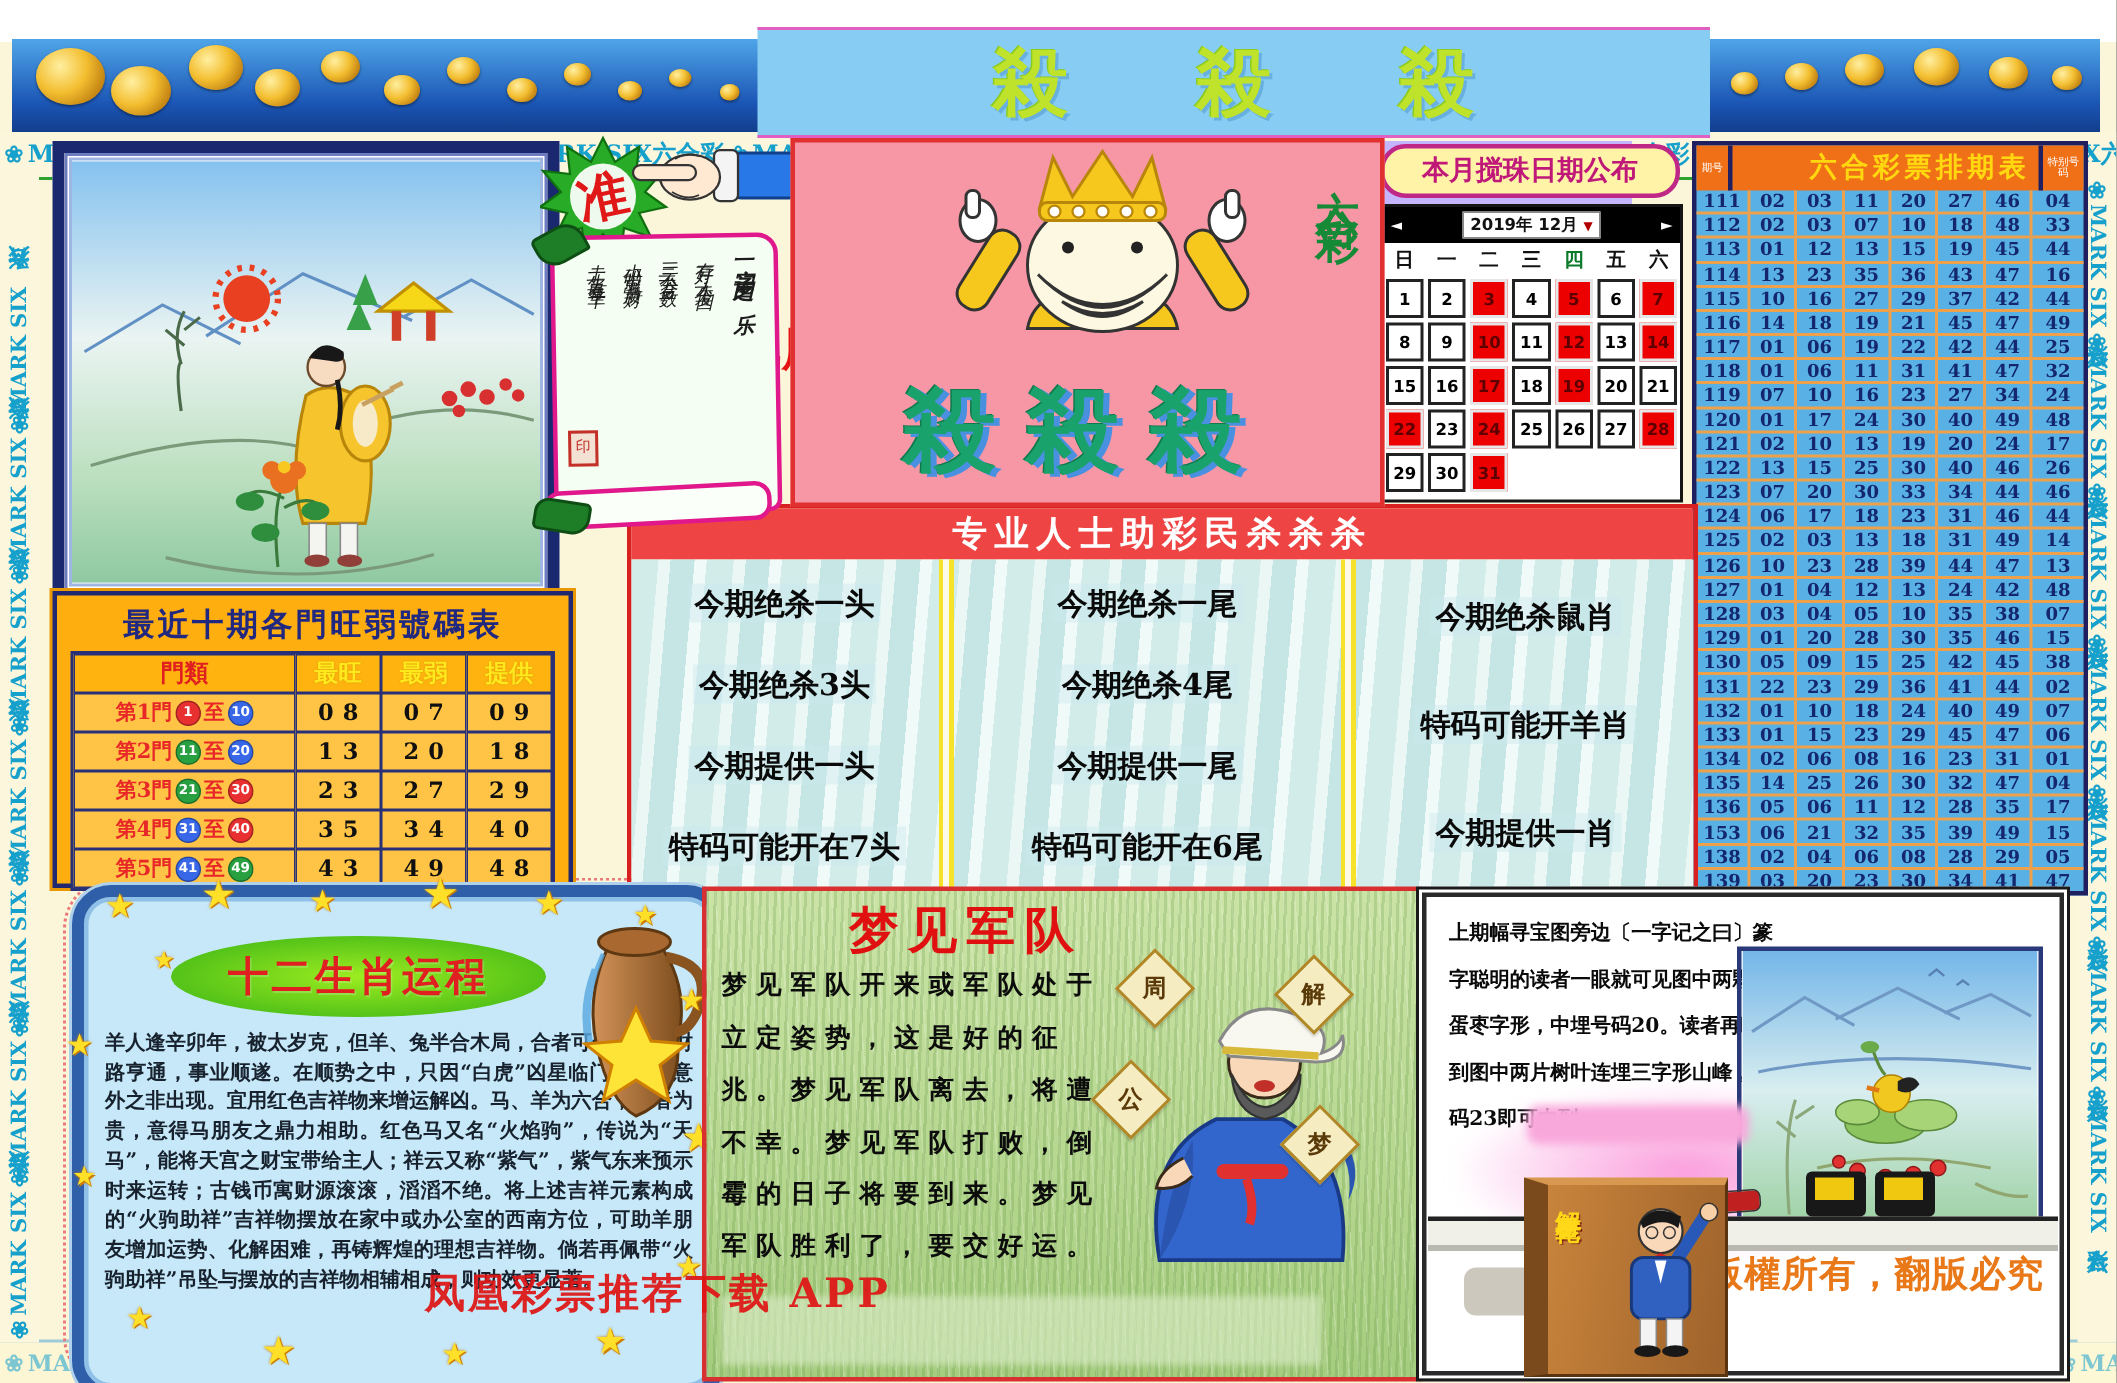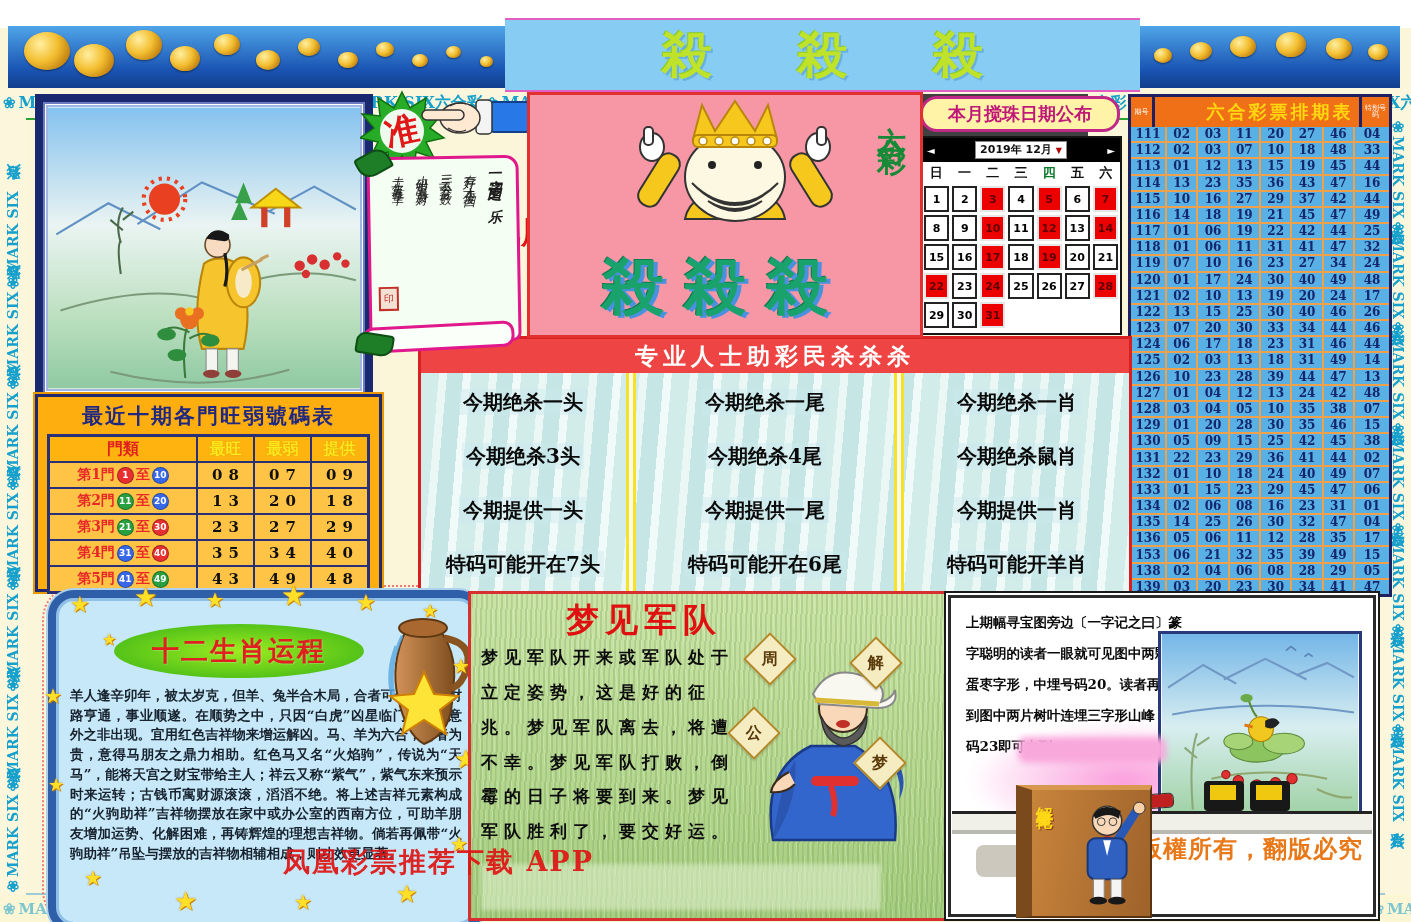--- a/index.html
+++ b/index.html
@@ -67,21 +67,21 @@
   .pink-panel{position:absolute;left:527px;top:92px;width:390px;height:240px;background:#F797A5;
         border:3px solid #E03030;z-index:6;}
   .pink-panel .vtitle{position:absolute;right:8px;top:8px;writing-mode:vertical-rl;color:#178A38;
         font-weight:bold;font-size:29px;letter-spacing:10px;font-family:"DejaVu Serif",serif;}
   .pink-panel .king{position:absolute;left:100px;top:4px;width:210px;height:132px;}
   .pink-panel .big{position:absolute;left:0;right:0;bottom:6px;text-align:center;font-weight:bold;
         font-size:62px;letter-spacing:20px;color:#19A26B;font-family:"DejaVu Serif",serif;
         text-shadow:4px 2px 0 #4A90E0,-1px -1px 0 #0E7A4E;}
 
   
-  .cal-wrap{position:absolute;left:920px;top:94px;width:168px;height:230px;z-index:5;background:#404040;}
+  .cal-wrap{position:absolute;left:920px;top:94px;width:168px;height:230px;z-index:5;background:#c4b5fd;}
   .cal-title{width:194px;height:30px;margin:2px auto 4px;background:#FFF3A8;border:3px solid #C02888;
         border-radius:17px;color:#C01878;font-weight:bold;font-size:18px;text-align:center;line-height:30px;}
   .cal-box{width:198px;margin:0 auto;background:#fff;border:2px solid #151515;}
   .cal-head{height:24px;background:#000;display:flex;align-items:center;justify-content:space-between;padding:0 5px;}
   .cal-head .arr{color:#fff;font-size:10px;cursor:pointer;}
   .cal-month{background:#fff;border:1px solid #888;font-size:11px;font-weight:bold;color:#111;
         padding:0 4px;height:16px;line-height:16px;}
   .cal-month .dd{color:#B00000;font-size:8px;}
   .cal-week{display:grid;grid-template-columns:repeat(7,1fr);height:22px;align-items:center;
         font-weight:bold;font-size:13px;text-align:center;color:#111;font-family:"DejaVu Serif",serif;}
@@ -734,24 +734,23 @@
         </div>
         <div class="kill-sep"></div>
         <div class="kill-col c1">
           <div class="kill-line"><span>今期绝杀一尾</span></div>
           <div class="kill-line"><span>今期绝杀4尾</span></div>
           <div class="kill-line"><span>今期提供一尾</span></div>
           <div class="kill-line"><span>特码可能开在6尾</span></div>
         </div>
         <div class="kill-sep"></div>
         <div class="kill-col c2">
-          <div class="kill-line"><span>今期绝杀一肖</span></div>
           <div class="kill-line"><span>今期绝杀鼠肖</span></div>
+          <div class="kill-line"><span>特码可能开羊肖</span></div>
           <div class="kill-line"><span>今期提供一肖</span></div>
-          <div class="kill-line"><span>特码可能开羊肖</span></div>
         </div>
       </div>
   </div>
 
   <div class="hot">
     <div class="hot-title">最近十期各門旺弱號碼表</div>
     <div class="hot-table" id="hot-table">
         <div class="hot-row hdr">
           <div class="h0">門類</div>
           <div class="hx">最旺</div>

